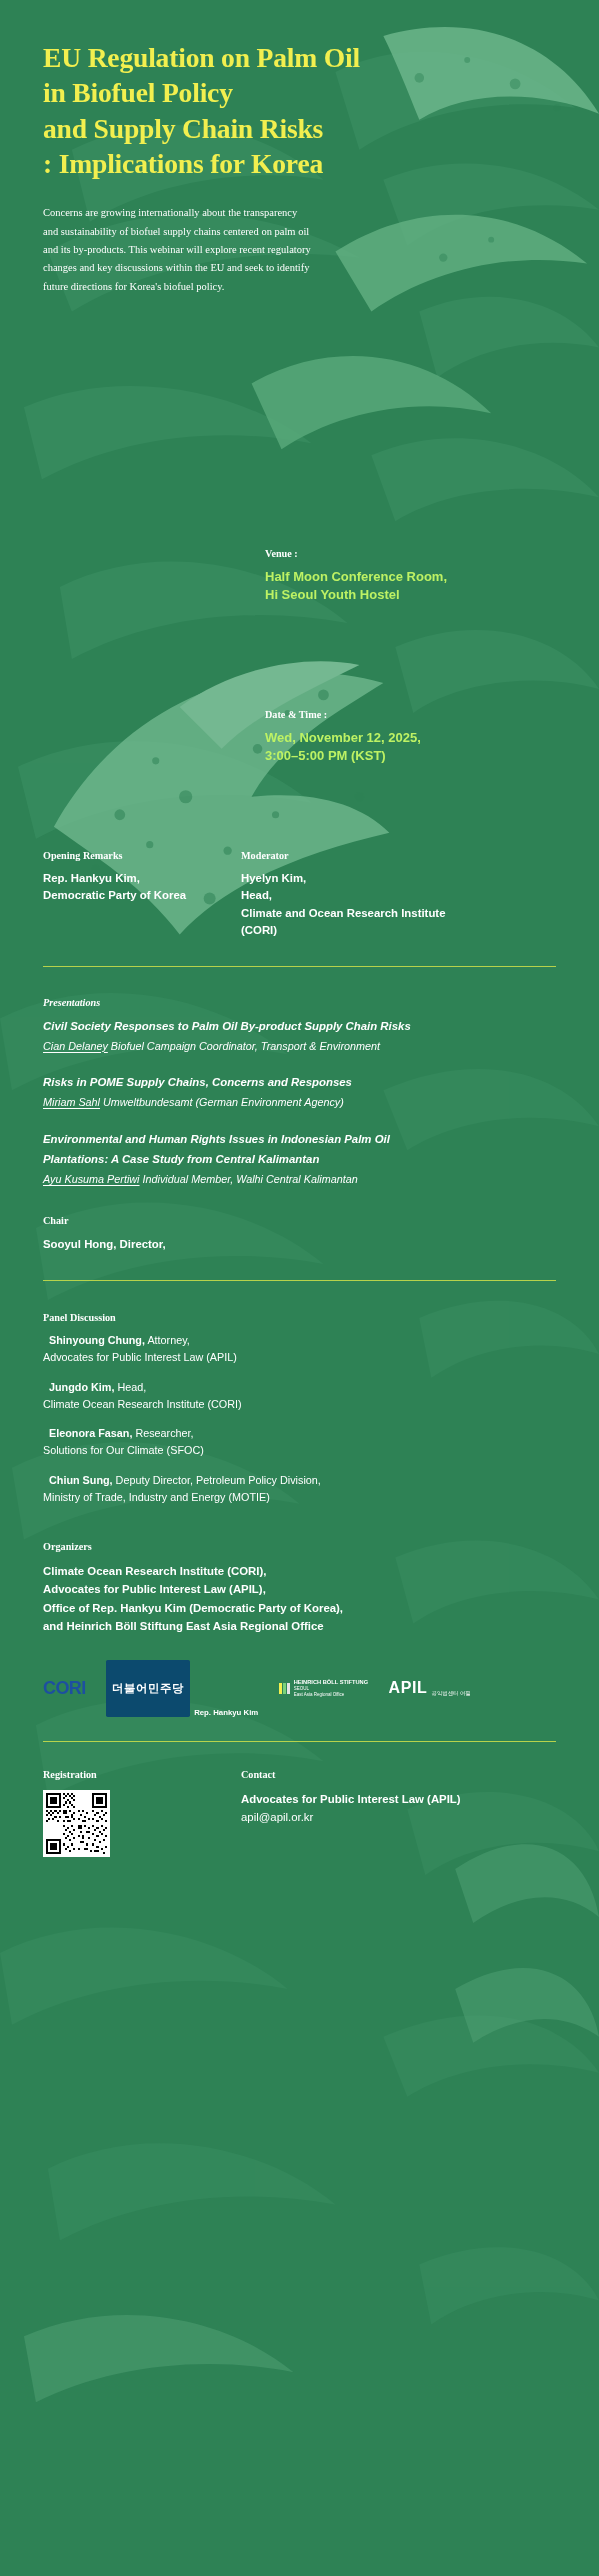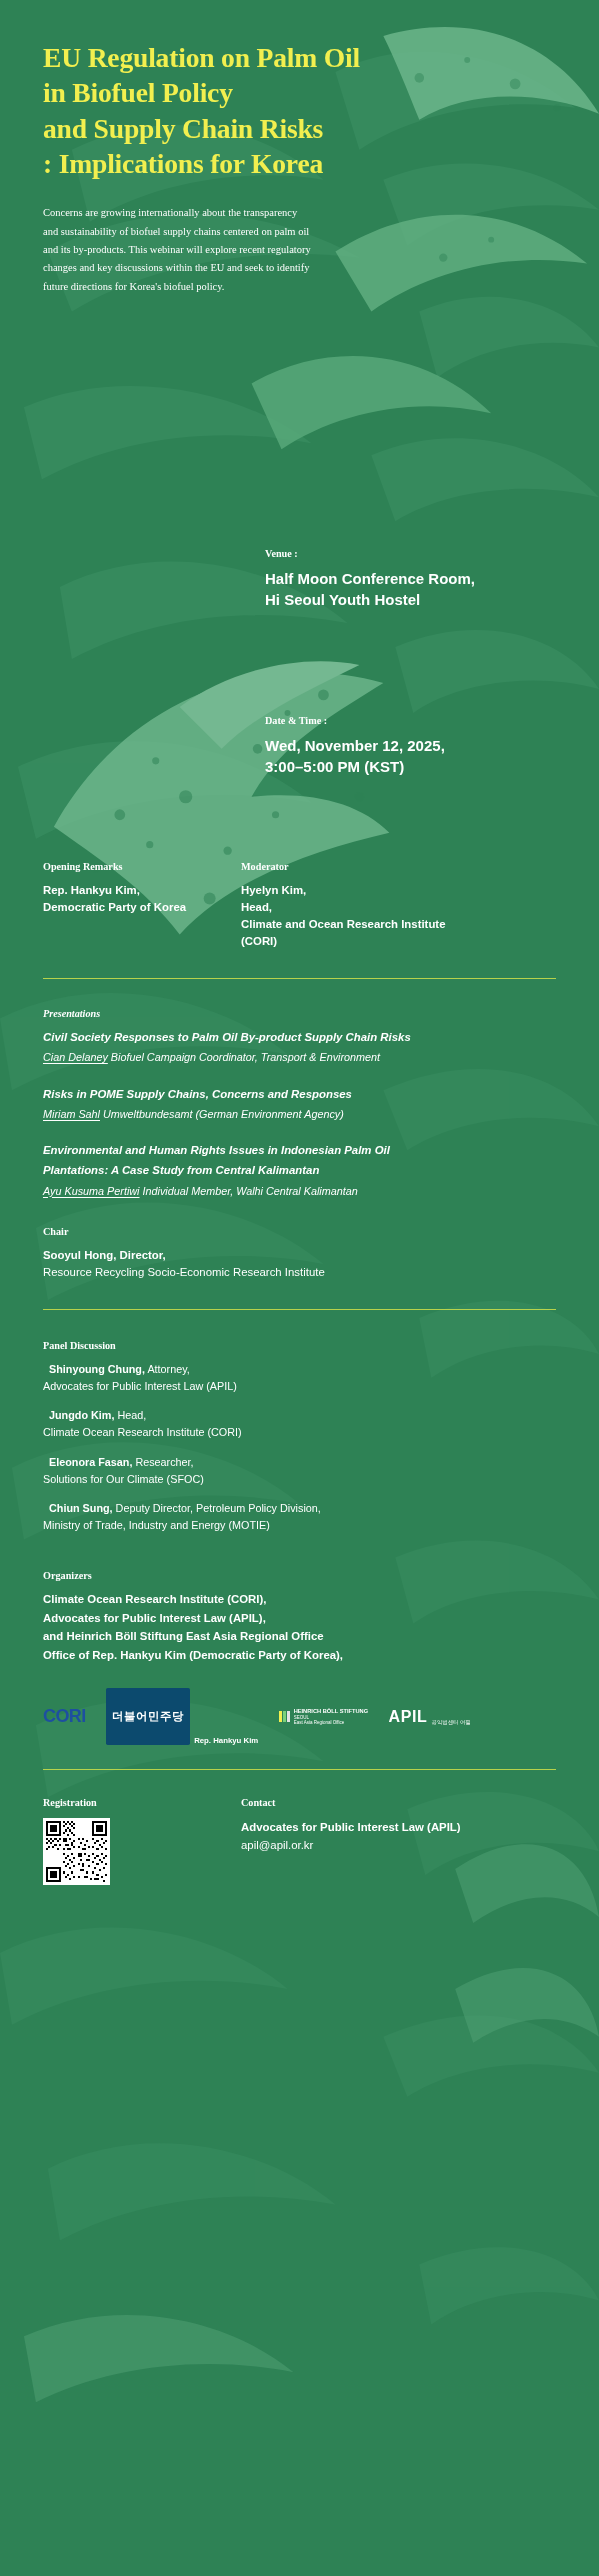--- a/index.html
+++ b/index.html
@@ -64,24 +64,24 @@
     padding-left: 222px;
   }
   .label-small {
     font-family: "Liberation Serif", serif;
     font-size: 10.2px;
     font-weight: bold;
     color: #ffffff;
     margin-bottom: 8.4px;
   }
   .big-line {
-    font-size: 15px;
+    font-size: 13px;
     font-weight: bold;
     line-height: 1.42;
-    color: #ffffff;
+    color: #bef264;
   }
   .datetime-block {
     margin-top: 105px;
     padding-left: 222px;
   }
 
   .two-col {
     margin-top: 84px;
     display: flex;
   }
@@ -394,21 +394,20 @@
         <div class="pres-speaker">
           <span class="u">Ayu Kusuma Pertiwi</span>
           <span>Individual Member, Walhi Central Kalimantan</span>
         </div>
       </div>
     </div>
 
     <div class="chair-block">
       <div class="sec-head">Chair</div>
       <div class="body-strong">Sooyul Hong, Director,</div>
-      <div class="body-reg">Resource Recycling Socio-Economic Research Institute</div>
     </div>
 
     <div class="divider"></div>
 
     <div class="panel-block">
       <div class="sec-head">Panel Discussion</div>
 
       <div class="panel-item">
         <b>Shinyoung Chung,</b>
         <span>Attorney,</span>
@@ -428,22 +427,22 @@
         <b>Chiun Sung,</b>
         <span>Deputy Director, Petroleum Policy Division,</span>
         <span class="sub">Ministry of Trade, Industry and Energy (MOTIE)</span>
       </div>
     </div>
 
     <div class="org-block">
       <div class="sec-head">Organizers</div>
       <div class="org-line">Climate Ocean Research Institute (CORI),</div>
       <div class="org-line">Advocates for Public Interest Law (APIL),</div>
+      <div class="org-line">Office of Rep. Hankyu Kim (Democratic Party of Korea),</div>
       <div class="org-line">and Heinrich Böll Stiftung East Asia Regional Office</div>
-      <div class="org-line">Office of Rep. Hankyu Kim (Democratic Party of Korea),</div>
     </div>
 
     <div class="logos">
       <div class="logo">
         <span class="logo-cori">CORI</span>
       </div>
       <div class="logo">
         <span class="logo-minjoo">더불어민주당</span>
         <span class="logo-minjoo-name">Rep. Hankyu Kim</span>
       </div>

